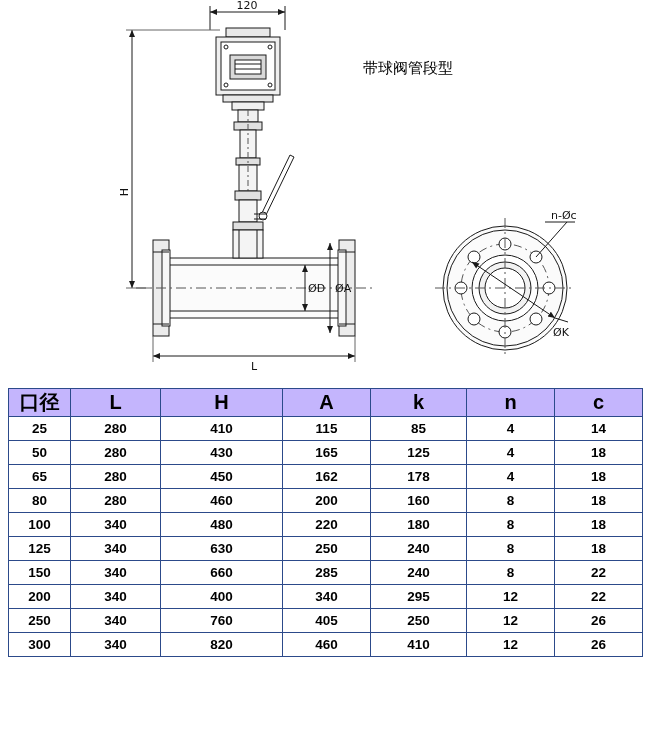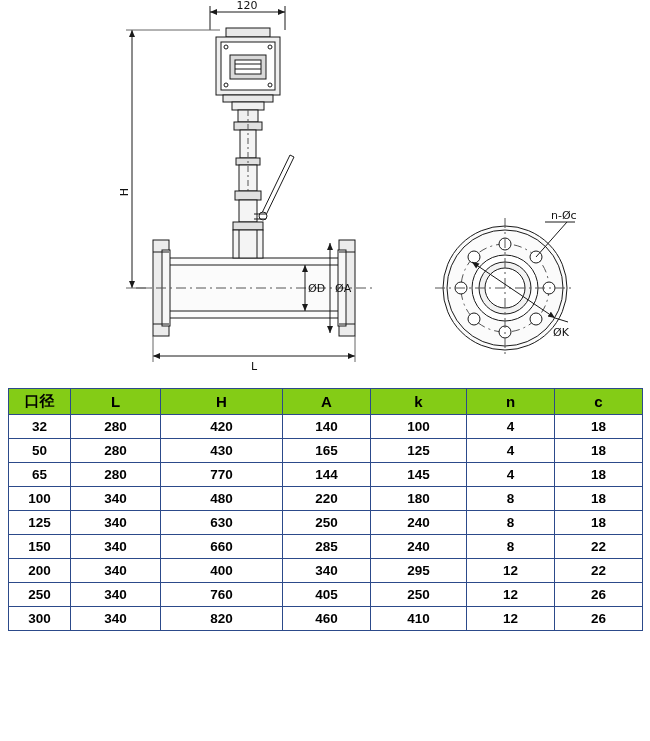--- a/index.html
+++ b/index.html
@@ -58,23 +58,23 @@
     border: 1px solid #2c4a8a;
     text-align: center;
     font-size: 13.5px;
     font-weight: bold;
     color: #000;
     height: 23px;
     padding: 0;
     font-family: "Liberation Sans", sans-serif;
   }
   thead th {
-    background: #84cc16;
+    background: #c4b5fd;
     height: 25px;
-    font-size: 15px;
+    font-size: 20px;
   }
   tbody td {
     background: #ffffff;
   }
   col.c0 { width: 62px; }
   col.c1 { width: 90px; }
   col.c2 { width: 122px; }
   col.c3 { width: 88px; }
   col.c4 { width: 96px; }
   col.c5 { width: 88px; }
@@ -222,20 +222,21 @@
         <text x="88" y="192" text-anchor="middle" transform="rotate(-90 88 192)">H</text>
         <text x="214" y="370" text-anchor="middle">L</text>
         <text x="268" y="292">ØD</text>
         <text x="295" y="292">ØA</text>
         <text x="511" y="219">n-Øc</text>
         <text x="513" y="336">ØK</text>
       </g>
     </svg>
 
     <div class="dtitle">
+      <div>带球阀管段型</div>
     </div>
   </div>
 
   <div id="table-wrap">
     <table>
       <colgroup>
         <col class="c0">
           <col class="c1">
           <col class="c2">
           <col class="c3">
@@ -249,44 +250,53 @@
           <th>L</th>
           <th>H</th>
           <th>A</th>
           <th>k</th>
           <th>n</th>
           <th>c</th>
         </tr>
       </thead>
       <tbody>
         <tr>
-          <td>32</td>
+          <td>25</td>
           <td>280</td>
-          <td>420</td>
-          <td>140</td>
-          <td>100</td>
+          <td>410</td>
+          <td>115</td>
+          <td>85</td>
           <td>4</td>
-          <td>18</td>
+          <td>14</td>
         </tr>
         <tr>
           <td>50</td>
           <td>280</td>
           <td>430</td>
           <td>165</td>
           <td>125</td>
           <td>4</td>
           <td>18</td>
         </tr>
         <tr>
           <td>65</td>
           <td>280</td>
-          <td>770</td>
-          <td>144</td>
-          <td>145</td>
+          <td>450</td>
+          <td>162</td>
+          <td>178</td>
           <td>4</td>
+          <td>18</td>
+        </tr>
+        <tr>
+          <td>80</td>
+          <td>280</td>
+          <td>460</td>
+          <td>200</td>
+          <td>160</td>
+          <td>8</td>
           <td>18</td>
         </tr>
         <tr>
           <td>100</td>
           <td>340</td>
           <td>480</td>
           <td>220</td>
           <td>180</td>
           <td>8</td>
           <td>18</td>

